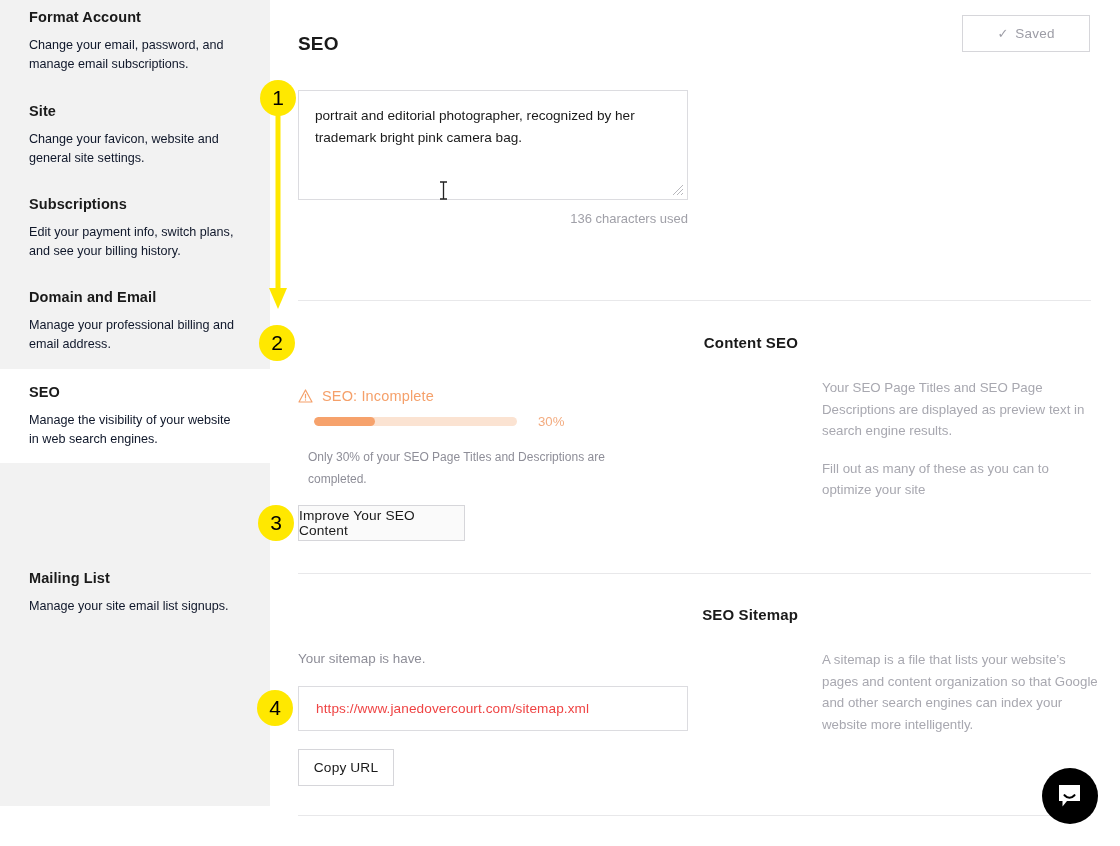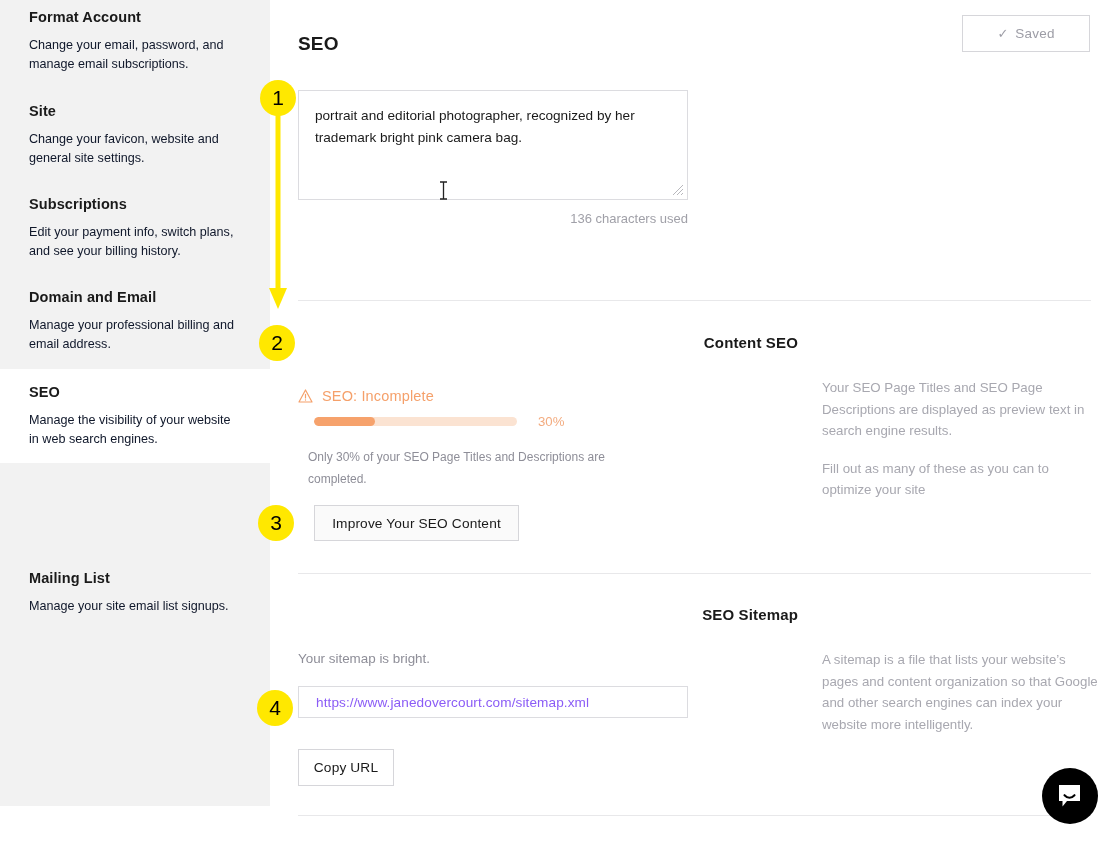--- a/index.html
+++ b/index.html
@@ -207,40 +207,40 @@
     border: 1px solid #d6d6da;
     background: #fafafa;
     display: flex;
     align-items: center;
     justify-content: center;
     font-size: 13.7px;
     color: #1a1a1a;
     letter-spacing: 0.15px;
     cursor: pointer;
   }
-  #improve-seo-button { left: 28px; top: 505px; width: 205px; height: 36px; margin-left: 16px; }
+  #improve-seo-button { left: 28px; top: 505px; width: 167px; height: 36px; }
   #copy-url-button    { left: 28px; top: 749px; width: 96px;  height: 37px; background: #ffffff; }
 
   #sitemap-ready {
     position: absolute;
     left: 28px; top: 651px;
     font-size: 13.4px;
     color: #8e8e98;
   }
   #sitemap-url-field {
     position: absolute;
     left: 28px; top: 686px;
-    width: 390px; height: 32px;
+    width: 390px; height: 45px;
     border: 1px solid #dcdce0;
     background: #ffffff;
     display: flex;
     align-items: center;
     padding: 0 17px;
     font-size: 13.6px;
-    color: #8b5cf6;
+    color: #ef4444;
     letter-spacing: 0.1px;
     overflow: hidden;
     white-space: nowrap;
   }
 
   
   .marker {
     position: absolute;
     border-radius: 50%;
     background: #ffe800;
@@ -370,21 +370,21 @@
 
     <div class="col-right" style="top:377px;">
       <p class="help-text">Your SEO Page Titles and SEO Page Descriptions are displayed as preview text in search engine results.</p>
       <p class="help-text">Fill out as many of these as you can to optimize your site</p>
     </div>
 
     <div class="divider" style="top:573px;"></div>
 
     <div class="section-heading col-left" style="top:606px;">SEO Sitemap</div>
 
-    <div id="sitemap-ready">Your sitemap is bright.</div>
+    <div id="sitemap-ready">Your sitemap is have.</div>
 
     <div id="sitemap-url-field">
       <span>https://www.janedovercourt.com/sitemap.xml</span>
     </div>
 
     <div class="outline-button" id="copy-url-button">
       <span>Copy URL</span>
     </div>
 
     <div class="col-right" style="top:649px;">

